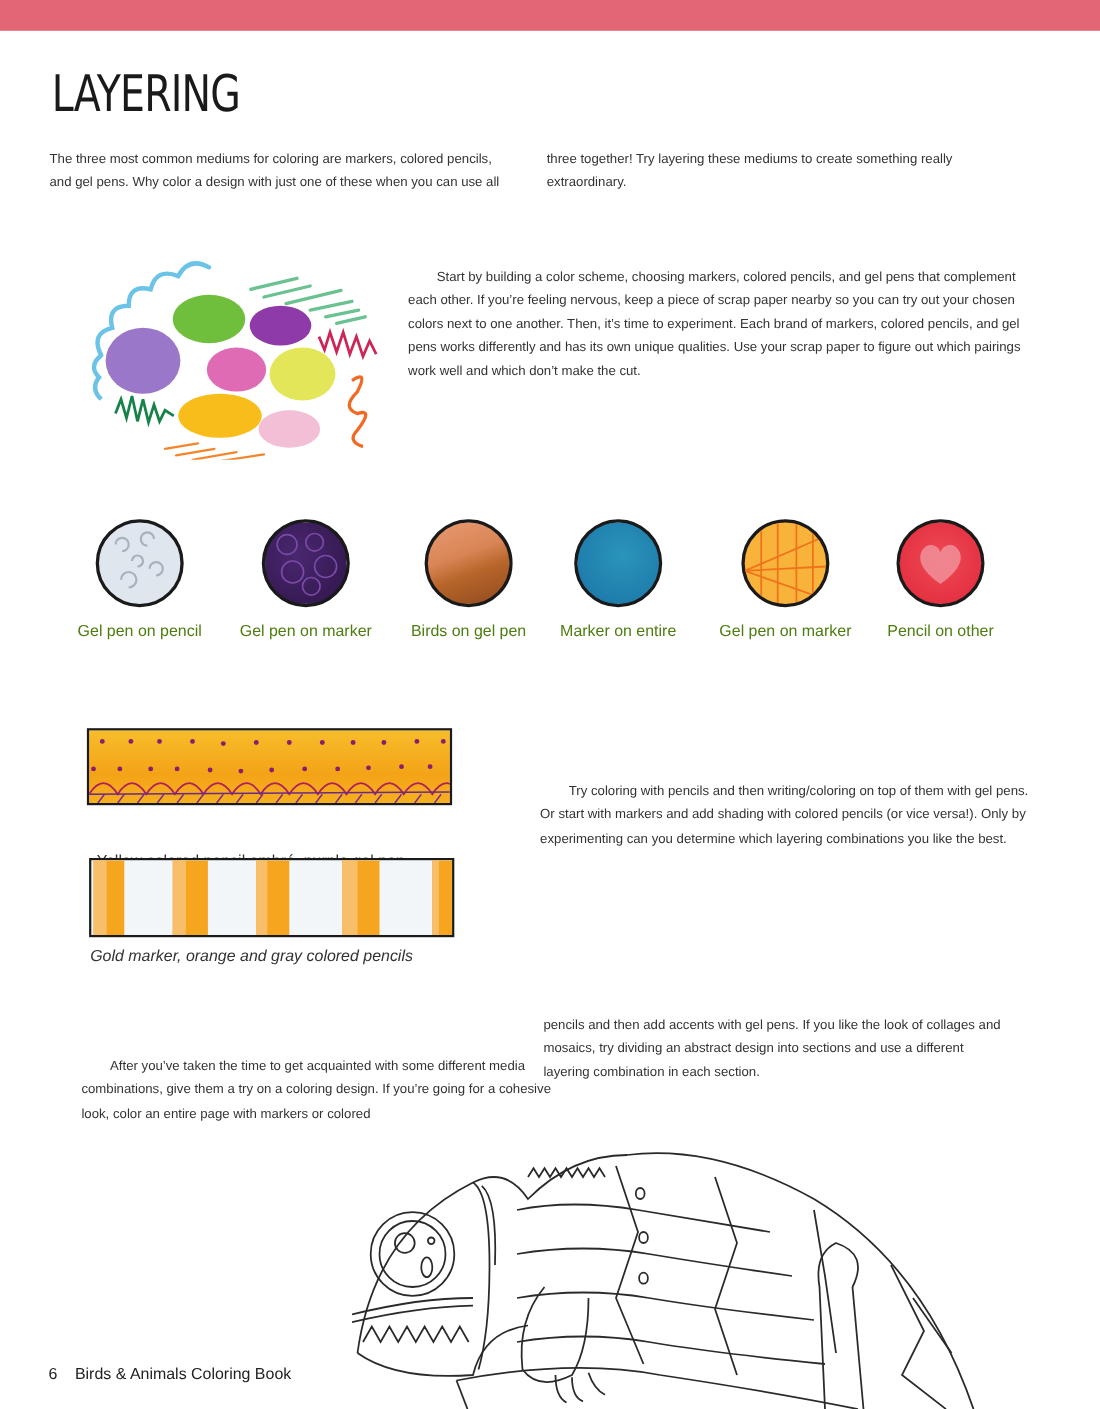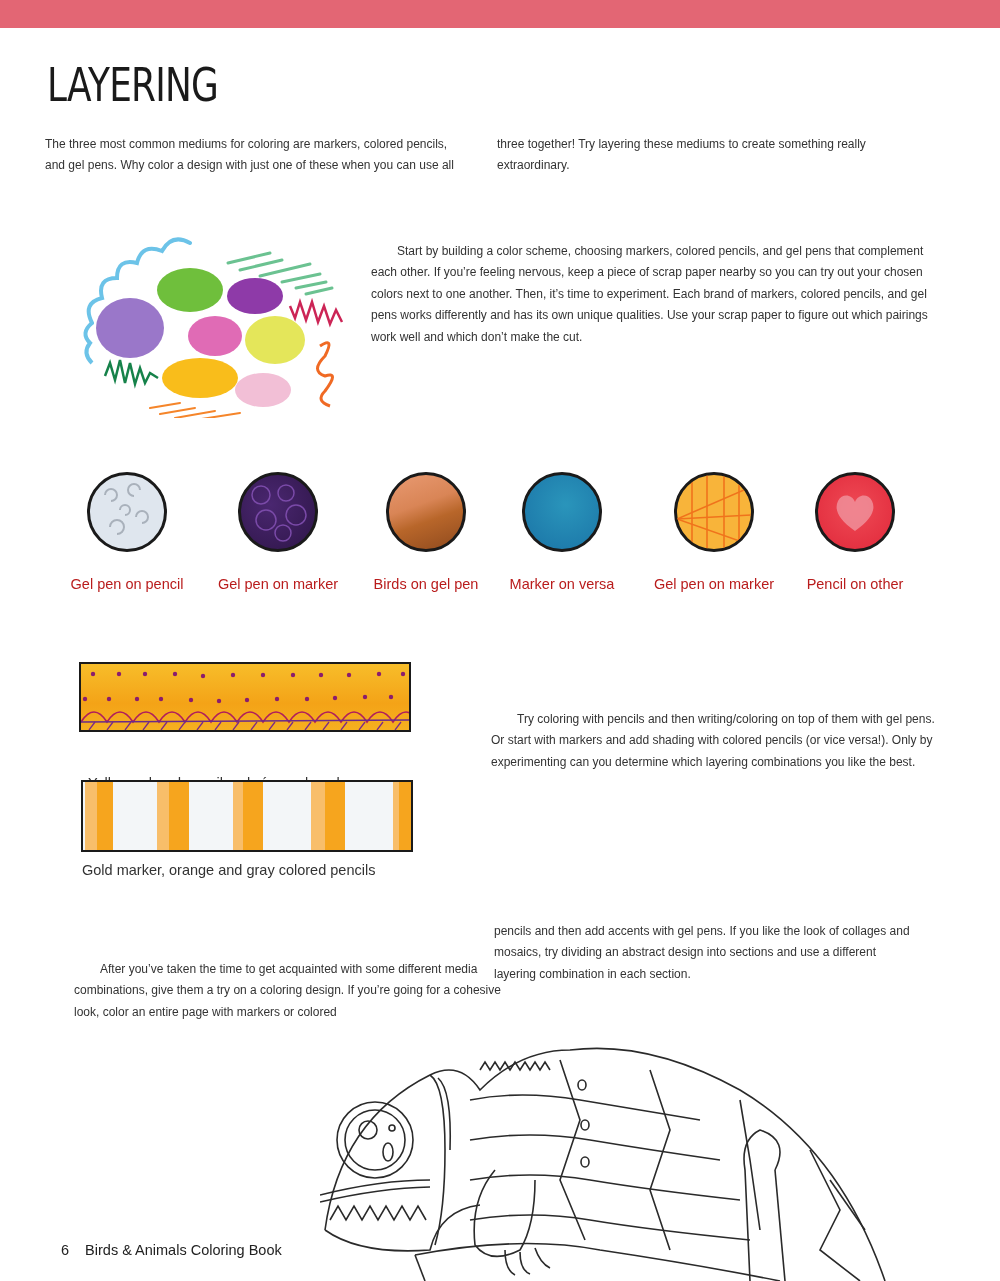--- a/index.html
+++ b/index.html
@@ -25,32 +25,32 @@
   .after-right { left: 494px; top: 921px; width: 420px; }
 
   .swatch-illustration { position: absolute; left: 70px; top: 228px; width: 300px; height: 190px; }
 
   .circles-row { position: absolute; left: 40px; top: 472px; width: 900px; height: 110px; }
   .circle-item { position: absolute; top: 0; width: 150px; text-align: center; }
   .circle {
     width: 74px; height: 74px; border-radius: 50%; border: 3px solid #1a1a1a;
     margin: 0 auto; position: relative; overflow: hidden;
   }
-  .circle-label { display: block; margin-top: 24px; font-size: 14.5px; color: #b91c1c; white-space: nowrap; }
+  .circle-label { display: block; margin-top: 14px; font-size: 14.5px; color: #4d7c0f; white-space: nowrap; }
 
   .strip { position: absolute; border: 2px solid #1a1a1a; box-sizing: border-box; overflow: hidden; }
   .strip-1 { left: 79px; top: 662px; width: 332px; height: 70px; background: linear-gradient(180deg, #f7bd2a 0%, #f4a317 60%, #f6b020 100%); }
   .strip-2 { left: 81px; top: 780px; width: 332px; height: 72px; background: #f3f6f8; }
   .strip-caption { position: absolute; font-size: 14.5px; color: #333; white-space: nowrap; }
   .cap-1 { left: 88px; top: 739px; margin-top: 36px; }
-  .cap-2 { left: 82px; top: 862px; }
+  .cap-2 { left: 82px; top: 862px; font-style: italic; }
 
   .chameleon { position: absolute; left: 320px; top: 1030px; width: 680px; height: 251px; }
 
-  .footer { position: absolute; left: 61px; top: 1242px; font-size: 14.5px; color: #222; white-space: nowrap; text-align: center; }
+  .footer { position: absolute; left: 44px; top: 1242px; font-size: 14.5px; color: #222; white-space: nowrap; text-align: center; }
   .footer .page-number { margin-right: 12px; }
 </style>
 </head>
 <body>
 
 <div class="top-bar"></div>
 
 <h1 class="page-title">LAYERING</h1>
 
 <p class="body-text intro-left">The three most common mediums for coloring are markers, colored pencils, and gel pens. Why color a design with just one of these when you can use all</p>
@@ -115,21 +115,21 @@
       </svg>
     </div>
     <span class="circle-label">Gel pen on marker</span>
   </div>
   <div class="circle-item" style="left:311px">
     <div class="circle" style="background:linear-gradient(160deg, #e99a72 0%, #d98556 40%, #b8662a 60%, #8f4a1e 100%)"></div>
     <span class="circle-label">Birds on gel pen</span>
   </div>
   <div class="circle-item" style="left:447px">
     <div class="circle" style="background:radial-gradient(circle at 55% 40%, #2a95bb, #1a73a6)"></div>
-    <span class="circle-label">Marker on versa</span>
+    <span class="circle-label">Marker on entire</span>
   </div>
   <div class="circle-item" style="left:599px">
     <div class="circle" style="background:#f8b43a">
       <svg width="74" height="74" viewBox="0 0 74 74">
         <g stroke="#f0731c" stroke-width="1.6">
           <line x1="15" y1="0" x2="15" y2="74"></line>
             <line x1="30" y1="0" x2="30" y2="74"></line>
           <line x1="47" y1="0" x2="47" y2="74"></line>
             <line x1="62" y1="0" x2="62" y2="74"></line>
           <line x1="0" y1="44" x2="74" y2="12"></line>

